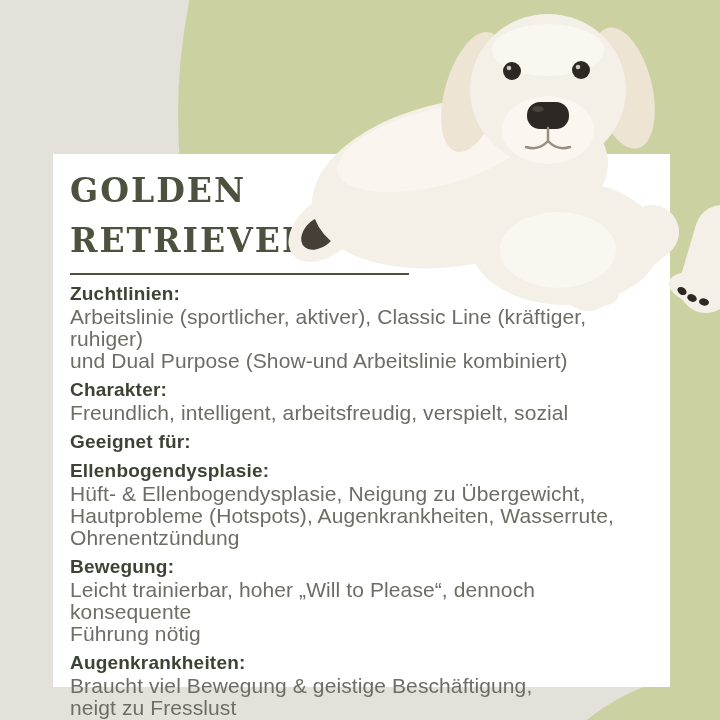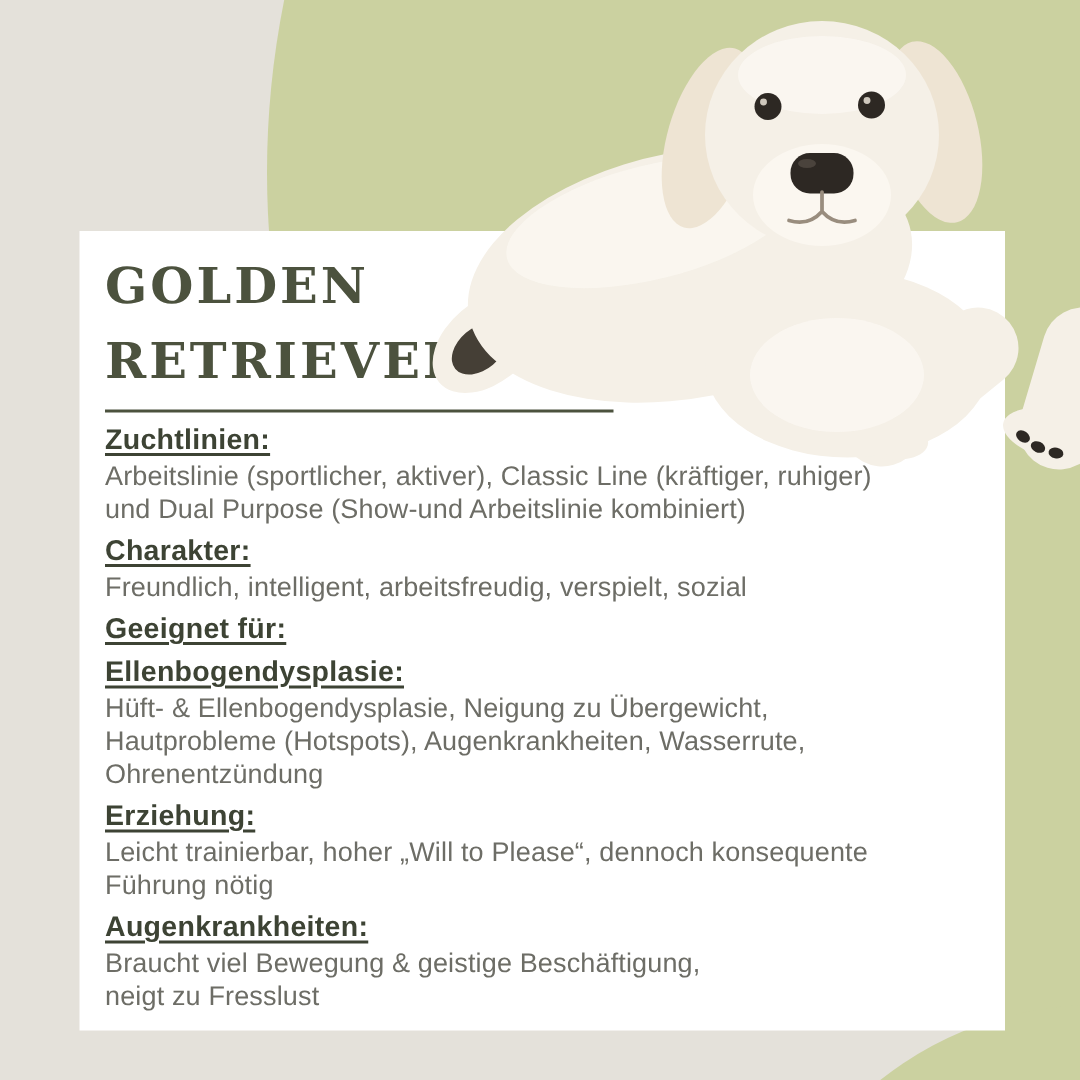--- a/index.html
+++ b/index.html
@@ -19,25 +19,25 @@
   .title{
     font-family:"DejaVu Serif","Liberation Serif",serif;
     font-weight:bold;color:var(--title);
     font-size:33px;line-height:50px;letter-spacing:2px;
   }
   .title span{display:block;}
   .divider{width:339px;border-top:2px solid var(--title);margin-top:7px;margin-bottom:7px;}
   .section{margin-bottom:6px;}
   .section h2{
     font-size:19px;line-height:23px;font-weight:bold;color:var(--heading);
-    text-decoration:underline;text-decoration-thickness:2px;text-underline-offset:3px;
+    text-decoration-thickness:2px;text-underline-offset:3px;
     letter-spacing:0.2px;
   }
   .section p{
-    font-size:18px;line-height:22px;color:var(--body);
+    font-size:21px;line-height:22px;color:var(--body);
     white-space:pre-line;margin-top:1px;letter-spacing:0.1px;
   }
   .dog{position:absolute;inset:0;z-index:2;pointer-events:none;}
 </style>
 </head>
 <body>
 
 <div class="canvas">
 
   <svg class="bg" viewBox="0 0 720 720" aria-hidden="true">
@@ -66,21 +66,21 @@
       <div class="section">
         <h2>Geeignet für:</h2>
       </div>
       <div class="section">
         <h2>Ellenbogendysplasie:</h2>
         <p>Hüft- &amp; Ellenbogendysplasie, Neigung zu Übergewicht,
 Hautprobleme (Hotspots), Augenkrankheiten, Wasserrute,
 Ohrenentzündung</p>
       </div>
       <div class="section">
-        <h2>Erziehung:</h2>
+        <h2>Bewegung:</h2>
         <p>Leicht trainierbar, hoher „Will to Please“, dennoch konsequente
 Führung nötig</p>
       </div>
       <div class="section">
         <h2>Augenkrankheiten:</h2>
         <p>Braucht viel Bewegung &amp; geistige Beschäftigung,
 neigt zu Fresslust</p>
       </div>
     </div>
   </div>

